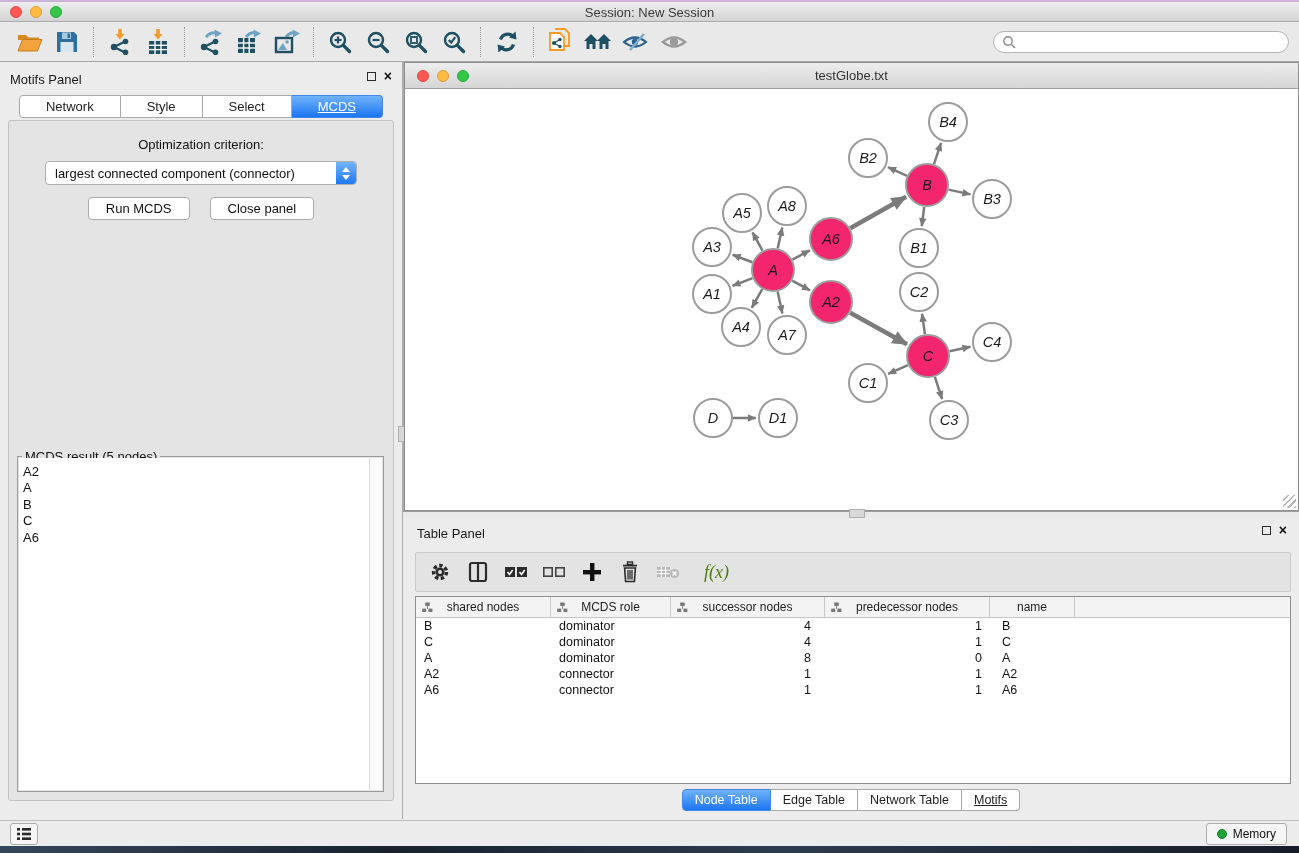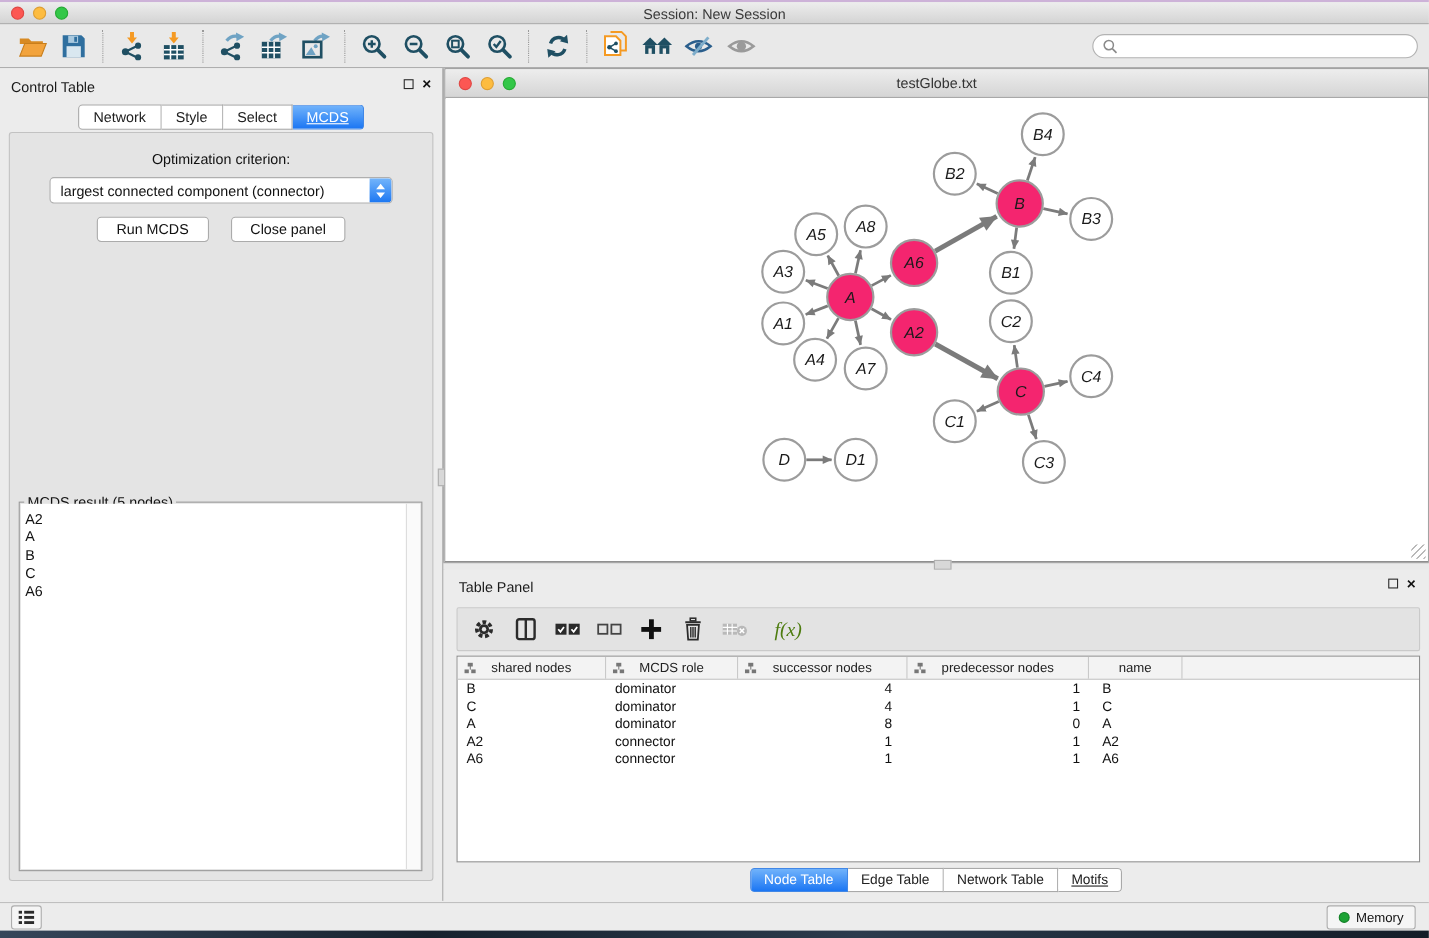--- a/index.html
+++ b/index.html
@@ -41,21 +41,21 @@
   .search-wrap input { border:none; outline:none; flex:1; font-size:12px; background:transparent; }
   
   .control-panel { position:absolute; top:62px; left:0; width:402px; height:757px; background:#ECECEC; }
   .panel-title { position:absolute; left:10px; top:10px; font-size:13px; color:#1a1a1a; }
   .panel-winbtns { position:absolute; right:10px; top:10px; display:flex; gap:8px; align-items:center; }
   .wb-float { width:9px; height:9px; border:1.6px solid #2b2b2b; }
   .wb-close { font-size:14px; font-weight:bold; color:#111; line-height:9px; }
   .seg { display:inline-flex; }
   .seg .seg-btn {
     background:#fff; border:1px solid #A9A9A9; border-left:none;
-    padding:3px 13px; font-size:13px; color:#222; cursor:default; white-space:nowrap;
+    padding:3px 26px; font-size:13px; color:#222; cursor:default; white-space:nowrap;
   }
   .seg .seg-btn:first-child { border-left:1px solid #A9A9A9; border-radius:4px 0 0 4px; }
   .seg .seg-btn:last-child { border-radius:0 4px 4px 0;text-decoration:underline; }
   .seg .seg-btn.selected {
     background:linear-gradient(#71B3FB,#1B76F3); color:#fff; border-color:#4187E6;
   }
   .cp-tabs { position:absolute; top:33px; left:0; right:0; text-align:center; }
   .cp-body {
     position:absolute; left:8px; right:8px; top:58px; bottom:18px;
     background:#E4E4E4; border:1px solid #C2C2C2; border-radius:3px;
@@ -329,21 +329,21 @@
   <div class="search-wrap">
     <svg width="14" height="14" viewBox="0 0 14 14">
       <circle cx="6" cy="6" r="4.2" fill="none" stroke="#8A8A8A" stroke-width="1.4"></circle>
       <line x1="9.2" y1="9.2" x2="13" y2="13" stroke="#8A8A8A" stroke-width="1.5"></line>
     </svg>
     <input type="text" placeholder="" style="">
   </div>
 </div>
 
 <div class="control-panel">
-  <div class="panel-title">Control Table</div>
+  <div class="panel-title">Motifs Panel</div>
   <div class="panel-winbtns">
     <div class="wb-float"></div>
     <div class="wb-close">×</div>
   </div>
   <div class="cp-tabs"><span class="seg" id="cp-tabs">
         <button class="seg-btn">Network</button>
         <button class="seg-btn">Style</button>
         <button class="seg-btn">Select</button>
         <button class="seg-btn selected">MCDS</button>
       </span></div>

